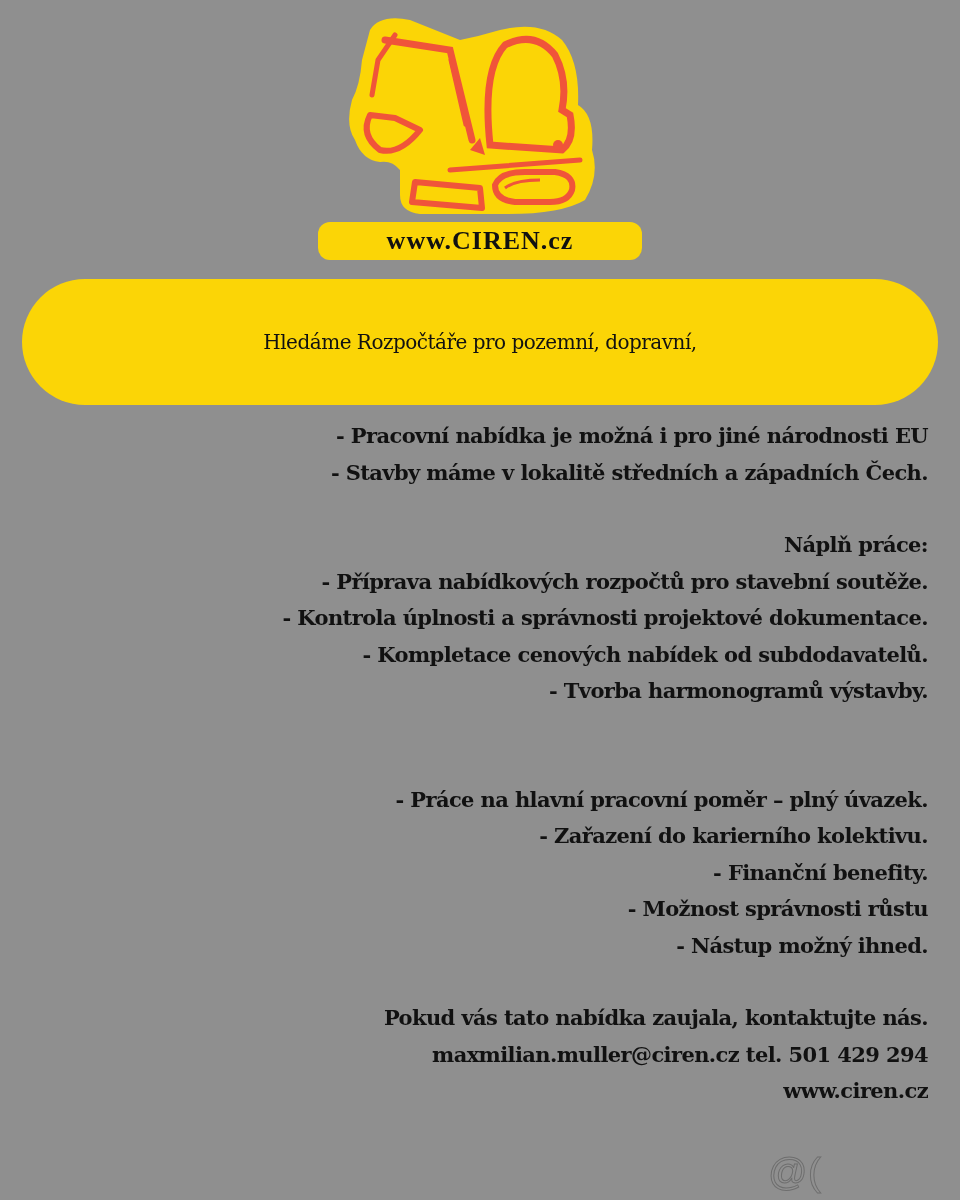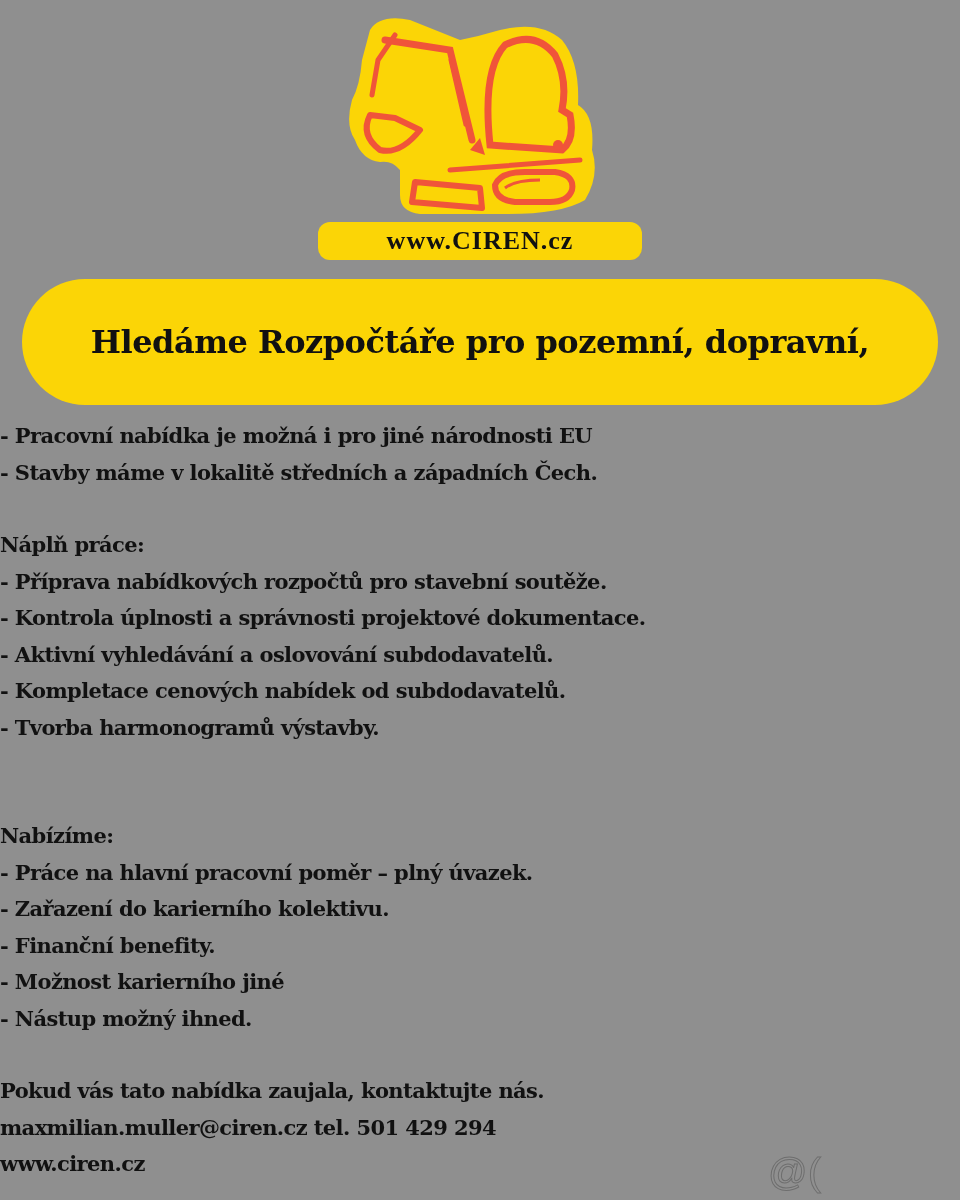--- a/index.html
+++ b/index.html
@@ -20,26 +20,26 @@
     display:flex; align-items:center; justify-content:center;
     font-family:"Liberation Serif", serif; font-weight:bold;
     font-size:26px; letter-spacing:1px; color:#111;
   }
   .headline {
     position:absolute; left:22px; top:279px; width:916px; height:126px;
     background:#fbd506; border-radius:63px;
     display:flex; flex-direction:column; align-items:center; justify-content:center;
   }
   .headline div {
-    font-family:"DejaVu Serif", serif; font-weight:bold;
-    font-size:32px; line-height:52px; letter-spacing:-0.5px;
+    font-family:"DejaVu Serif", serif; font-weight:normal;
+    font-size:20px; line-height:52px; letter-spacing:-0.5px;
     white-space:nowrap;
   }
   .body-text {
-    position:absolute; left:0; width:928px; text-align:left;
+    position:absolute; left:0; width:928px; text-align:right;
   }
   .line {
     font-family:"DejaVu Serif", serif; font-weight:bold;
     font-size:21px; line-height:36.5px; white-space:nowrap;
     letter-spacing:-0.6px;
   }
   .gap { height:36px; }
   .gap2 { height:72px; }
   .watermark {
     position:absolute; left:768px; top:1150px;
@@ -81,29 +81,27 @@
   <div>Hledáme Rozpočtáře pro pozemní, dopravní,</div>
 </div>
 
 <div class="body-text" style="top:418px;">
   <div class="line">- Pracovní nabídka je možná i pro jiné národnosti EU</div>
   <div class="line">- Stavby máme v lokalitě středních a západních Čech.</div>
   <div class="gap"></div>
   <div class="line">Náplň práce:</div>
   <div class="line">- Příprava nabídkových rozpočtů pro stavební soutěže.</div>
   <div class="line">- Kontrola úplnosti a správnosti projektové dokumentace.</div>
-  <div class="line">- Aktivní vyhledávání a oslovování subdodavatelů.</div>
   <div class="line">- Kompletace cenových nabídek od subdodavatelů.</div>
   <div class="line">- Tvorba harmonogramů výstavby.</div>
   <div class="gap2"></div>
-  <div class="line">Nabízíme:</div>
   <div class="line">- Práce na hlavní pracovní poměr – plný úvazek.</div>
   <div class="line">- Zařazení do karierního kolektivu.</div>
   <div class="line">- Finanční benefity.</div>
-  <div class="line">- Možnost karierního jiné</div>
+  <div class="line">- Možnost správnosti růstu</div>
   <div class="line">- Nástup možný ihned.</div>
   <div class="gap"></div>
   <div class="line">Pokud vás tato nabídka zaujala, kontaktujte nás.</div>
   <div class="line">maxmilian.muller@ciren.cz tel. 501 429 294</div>
   <div class="line">www.ciren.cz</div>
 </div>
 
 <div class="watermark">@( Bazos.cz</div>
 
 </body></html>

